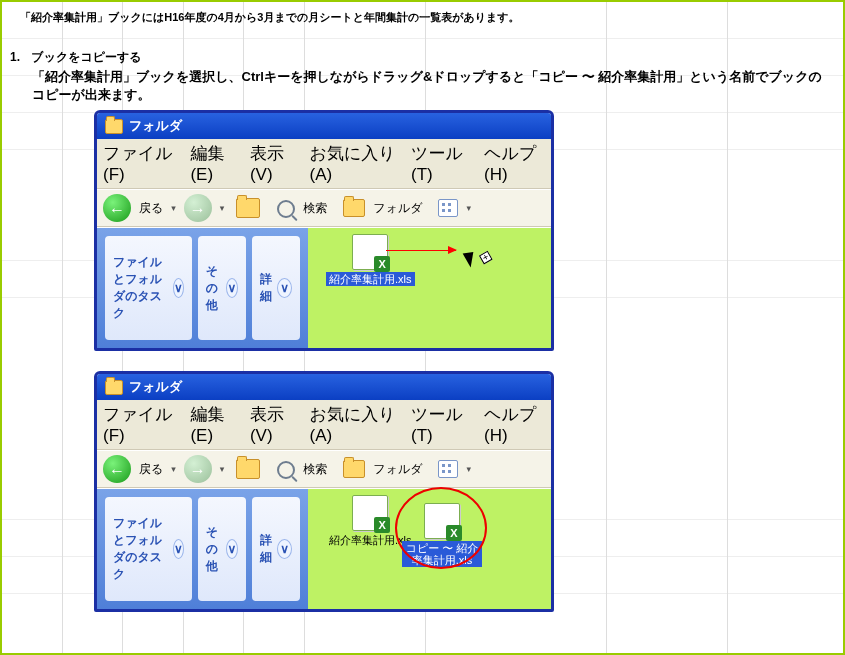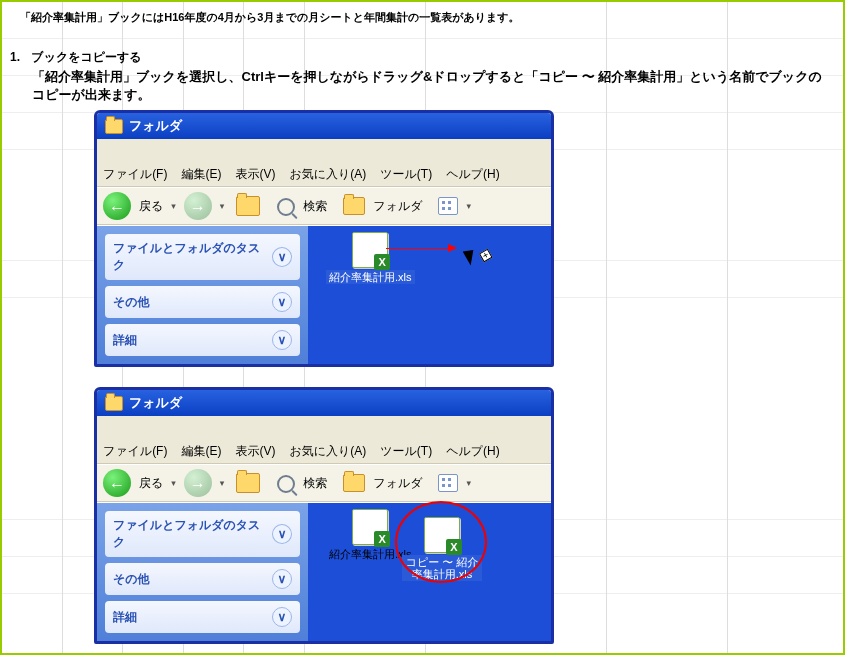--- a/index.html
+++ b/index.html
@@ -82,26 +82,25 @@
     top: -4px; left: 0;
     width: 7px; height: 4px;
     background: #ffd86b;
     border: 1px solid #c8902a;
     border-bottom: none;
     border-radius: 2px 2px 0 0;
   }
   .xp-menu {
     background: #ece9d8;
     padding: 3px 6px;
-    font-size: 12px;
+    font-size: 17px;
     display: flex;
     gap: 14px;
     border-bottom: 1px solid #cfc9b5;
     color: #000;
-    margin-top: 24px;
   }
   .xp-toolbar {
     background: #f5f3e8;
     border-top: 1px solid #fff;
     border-bottom: 1px solid #cfc9b5;
     padding: 4px 6px;
     display: flex;
     align-items: center;
     gap: 8px;
   }
@@ -187,42 +186,42 @@
   }
   .xp-body {
     display: flex;
     min-height: 120px;
     border-top: 1px solid #fff;
   }
   .xp-side {
     width: 195px;
     background: linear-gradient(#7aa3e8, #4f7fd8);
     padding: 8px;
-    display: flex; flex-direction: column; gap: 6px;
+    display: flex; gap: 6px;
   }
   .side-tile {
     background: linear-gradient(#f4f7fe, #dfe8fb);
     border-radius: 4px;
     padding: 6px 8px;
     display: flex; justify-content: space-between; align-items: center;
     font-weight: bold;
     color: #2a52b4;
     font-size: 12px;
   }
   .side-tile .chev {
     width: 18px; height: 18px;
     border: 1px solid #9cb6eb;
     border-radius: 50%;
     background: #eef4ff;
     display: inline-flex; align-items: center; justify-content: center;
     color: #2a52b4; font-size: 12px;
   }
   .xp-content {
     flex: 1;
-    background: #1d4ed8;
+    background: #bef264;
     padding: 24px;
     position: relative;
   }
   .xls-icon {
     position: absolute;
     display: flex; flex-direction: column; align-items: center;
     font-size: 11px;
     text-align: center;
   }
   .xls-icon .glyph {

